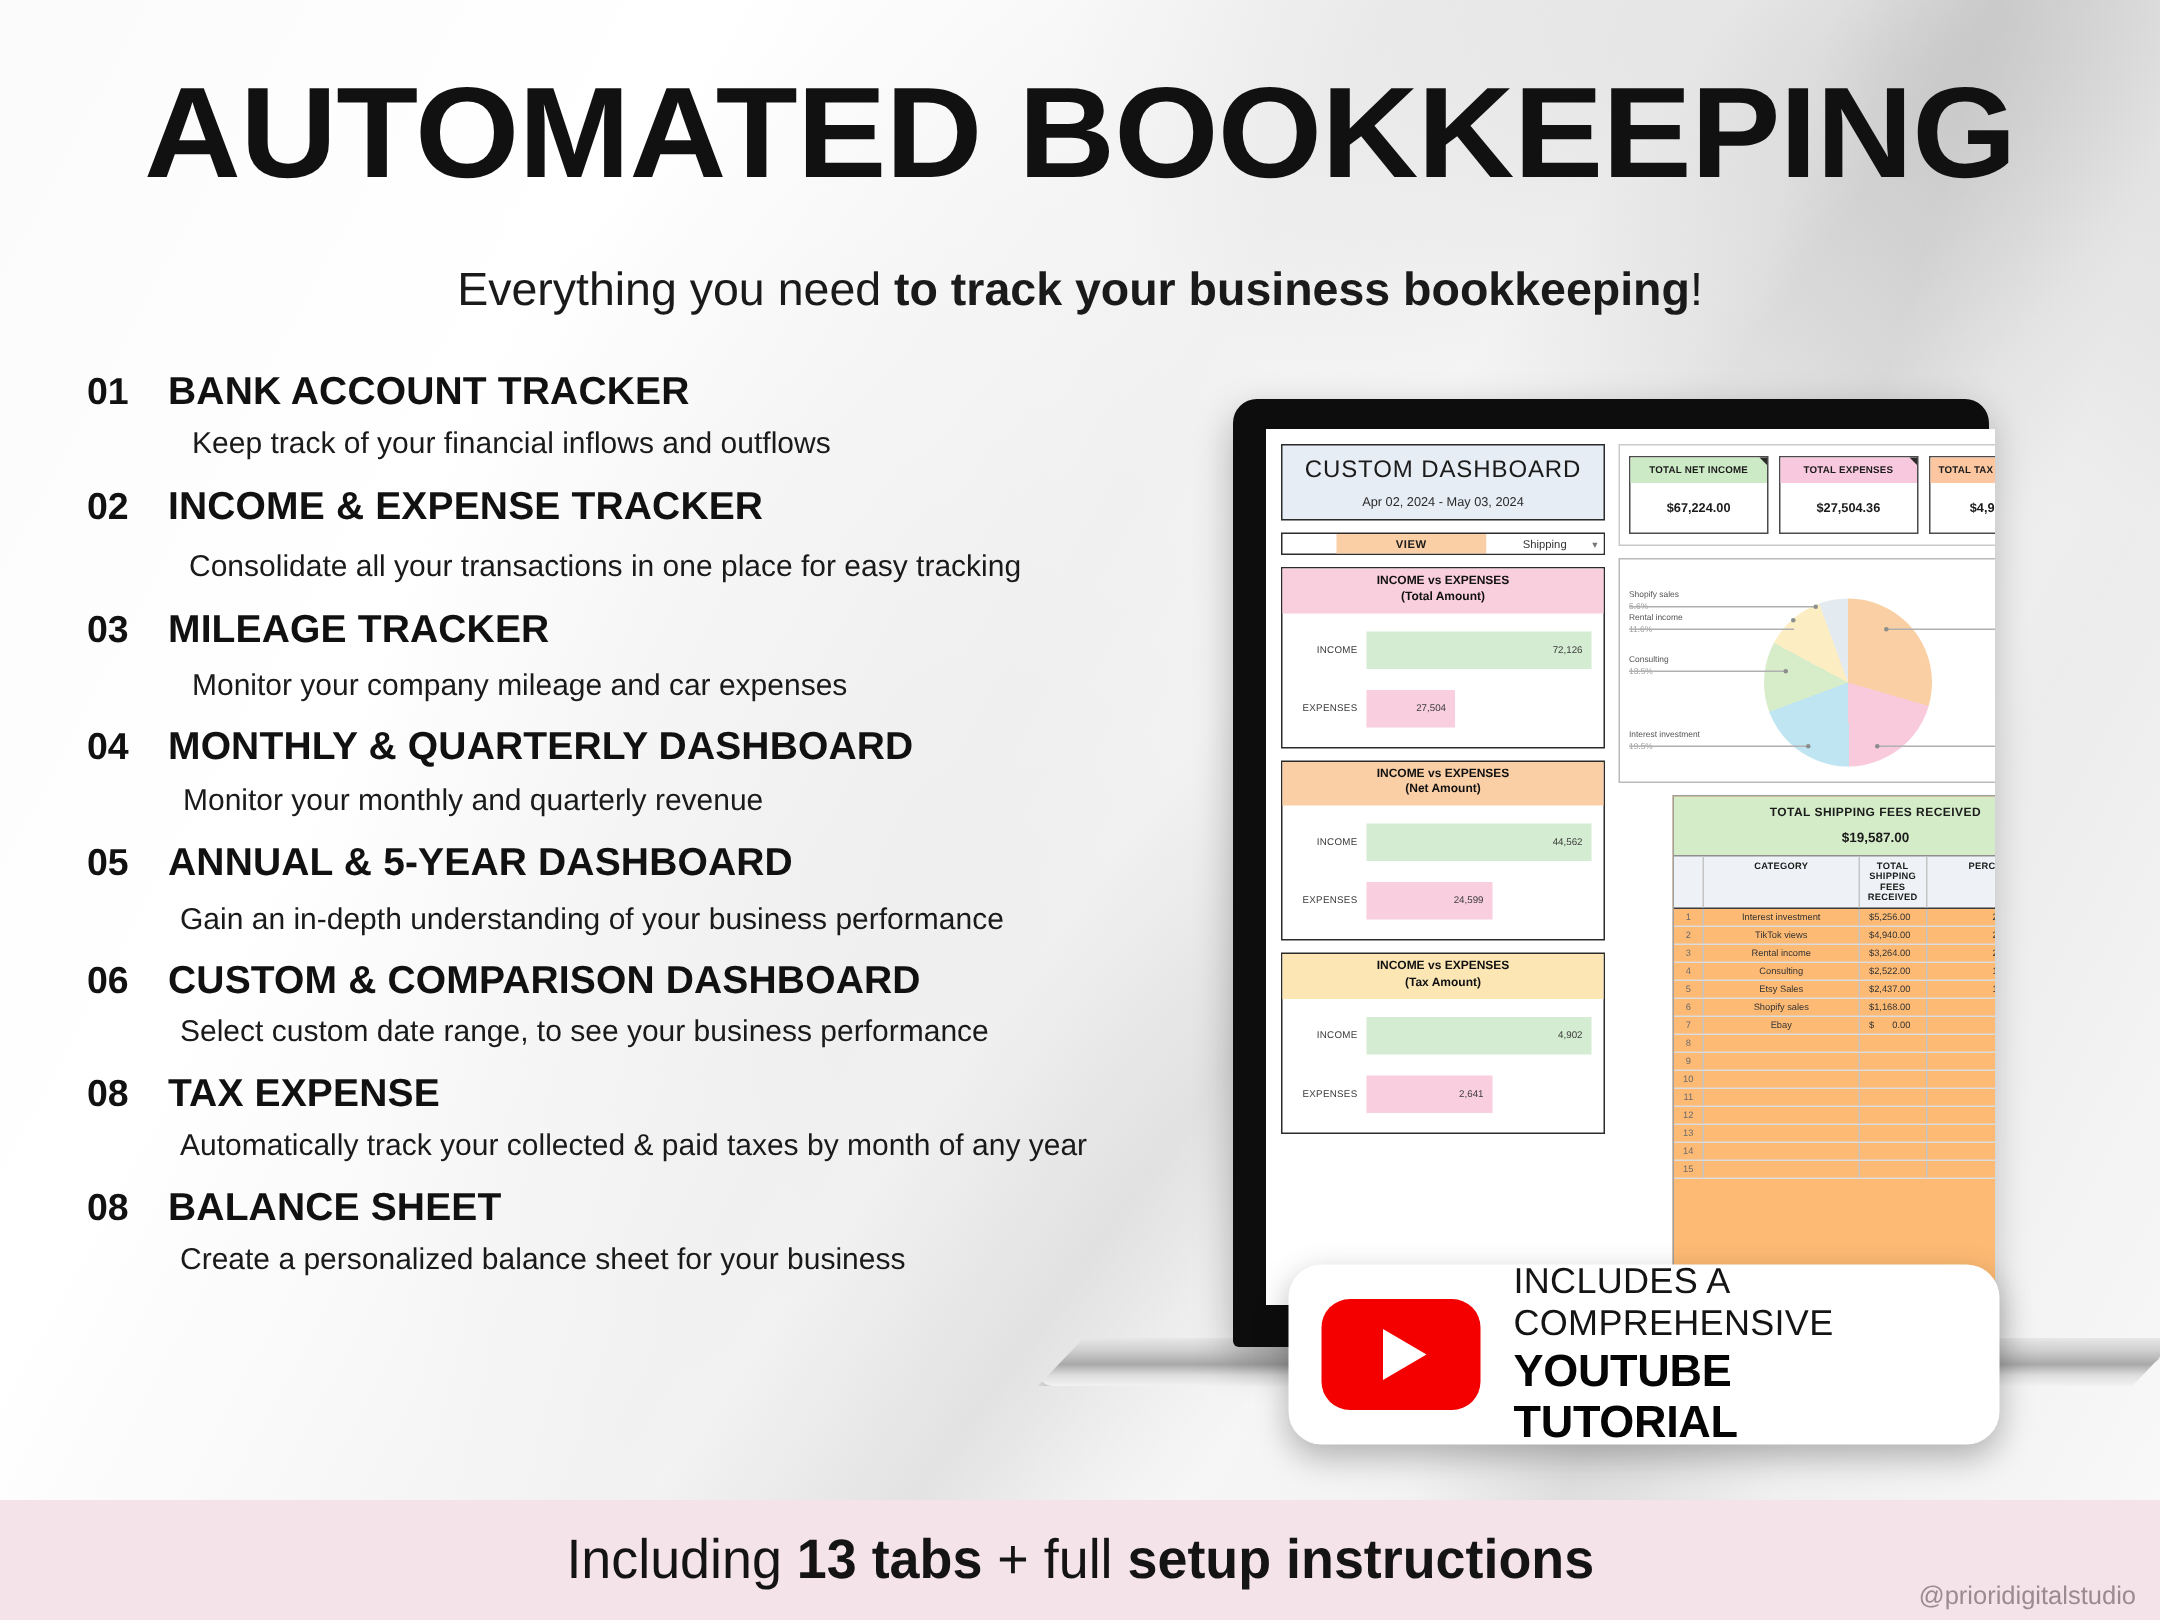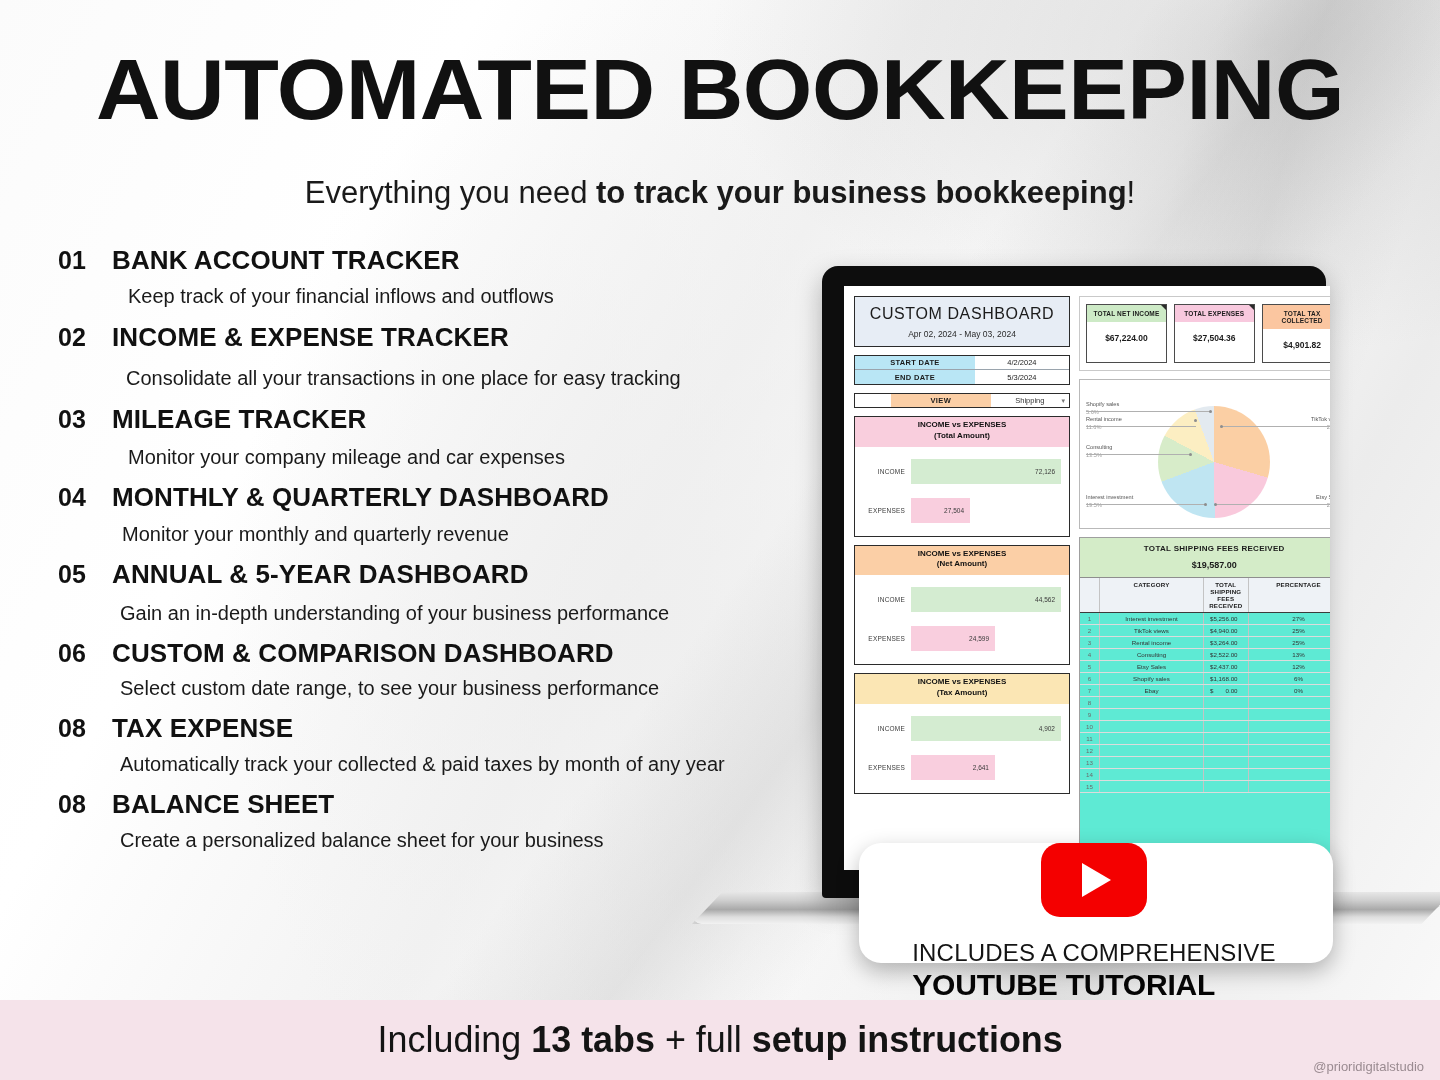--- a/index.html
+++ b/index.html
@@ -139,21 +139,21 @@
   .pie-wrap { position:absolute; left:50%; top:26px; transform:translateX(-50%); width:112px; height:112px; }
   .pie { width:112px; height:112px; border-radius:50%; }
   .plab { position:absolute; font-size:5.6px; color:#555; line-height:1.5; white-space:nowrap; }
   .plab .pv { color:#9a9a9a; }
   .plab.l { text-align:left; }
   .plab.r { text-align:right; }
   .pline { position:absolute; height:1px; background:#b0b0b0; }
   .pdot { position:absolute; width:3px; height:3px; background:#8d8d8d; border-radius:50%; }
 
   
-  .ship { border:1px solid #9f9f9f; background:#5eead4; flex:1; display:flex; flex-direction:column; overflow:hidden; }
+  .ship { border:1px solid #9f9f9f; background:#fdba74; flex:1; display:flex; flex-direction:column; overflow:hidden;margin-left:36px; }
   .ship-head { background:#d4ecc8; text-align:center; padding:6px 0 7px; }
   .ship-t { font-size:8px; font-weight:700; color:#1b1b1b; letter-spacing:.3px; }
   .ship-amt { font-size:9px; font-weight:700; color:#1b1b1b; margin-top:7px; }
   .ship-cols { display:flex; background:#eef2f6; border-top:1px solid #8e8e8e; border-bottom:1.6px solid #3b3b3b; }
   .ship-cols div { font-size:6.2px; font-weight:700; color:#1b1b1b; padding:3px 0; text-align:center; letter-spacing:.2px; }
   .c-idx { flex:0 0 20px; border-right:1px solid #c4c4c4; }
   .c-cat { flex:0 0 104px; border-right:1px solid #c4c4c4; }
   .c-fee { flex:1; border-right:1px solid #c4c4c4; }
   .c-pct { flex:0 0 100px; }
   .ship-row { display:flex; height:12px; border-bottom:1px solid #dcdcdc; }
@@ -161,37 +161,37 @@
   .ship-row .c-idx { justify-content:center; color:#6a6a6a; }
   .ship-row .c-cat { justify-content:center; }
   .ship-row .c-fee { justify-content:space-between; padding:0 10px 0 6px; }
   .ship-row .c-pct { justify-content:center; }
 
   
   .yt {
     position:absolute; left:859px; top:843px; width:474px; height:120px;
     background:#fff; border-radius:22px;
     box-shadow:0 8px 22px rgba(0,0,0,.28);
-    display:flex; align-items:center; padding:0 26px 0 22px; gap:22px;flex-direction:column;
+    display:flex; align-items:center; padding:0 26px 0 22px; gap:22px;
   }
   .yt-logo { width:106px; height:74px; background:#f40000; border-radius:19px;
              display:flex; align-items:center; justify-content:center; flex:0 0 auto; }
   .yt-tri { width:0; height:0; border-style:solid; border-width:17px 0 17px 29px;
             border-color:transparent transparent transparent #fff; margin-left:5px; }
   .yt-l1 { font-size:24px; color:#141414; letter-spacing:.2px; }
   .yt-l2 { font-size:30px; font-weight:700; color:#050505; letter-spacing:-.2px; margin-top:1px; }
 
   
   .footer {
     position:absolute; left:0; right:0; bottom:0; height:80px;
     background:#f5e3ea; display:flex; align-items:center; justify-content:center;
   }
   .footer-text { font-size:37px; color:#141414; font-weight:400; transform:scaleX(.97); }
   .footer-text b { font-weight:700; }
-  .watermark { position:absolute; right:16px; bottom:6px; font-size:13px; color:#9a8b91; }
+  .watermark { position:absolute; right:16px; bottom:6px; font-size:17px; color:#9a8b91; }
 </style>
 </head>
 <body>
 
 <div class="bg"></div>
 
 <div class="page">
 
   <div class="title">AUTOMATED BOOKKEEPING</div>
 
@@ -272,30 +272,20 @@
       <div class="screen">
         <div class="sheet">
 
           <div class="col-l">
 
             <div class="cd-box">
               <div class="cd-title">CUSTOM DASHBOARD</div>
               <div class="cd-sub">Apr 02, 2024 - May 03, 2024</div>
             </div>
 
-            <div class="dt-table">
-              <div class="dt-row">
-                <div class="dt-k">START DATE</div>
-                <div class="dt-v">4/2/2024</div>
-              </div>
-              <div class="dt-row">
-                <div class="dt-k">END DATE</div>
-                <div class="dt-v">5/3/2024</div>
-              </div>
-            </div>
 
             <div class="view-table">
               <div class="view-k">VIEW</div>
               <div class="view-v">
                 <span>Shipping</span>
                 <span class="view-caret">▾</span>
               </div>
             </div>
 
             <div class="ive">

